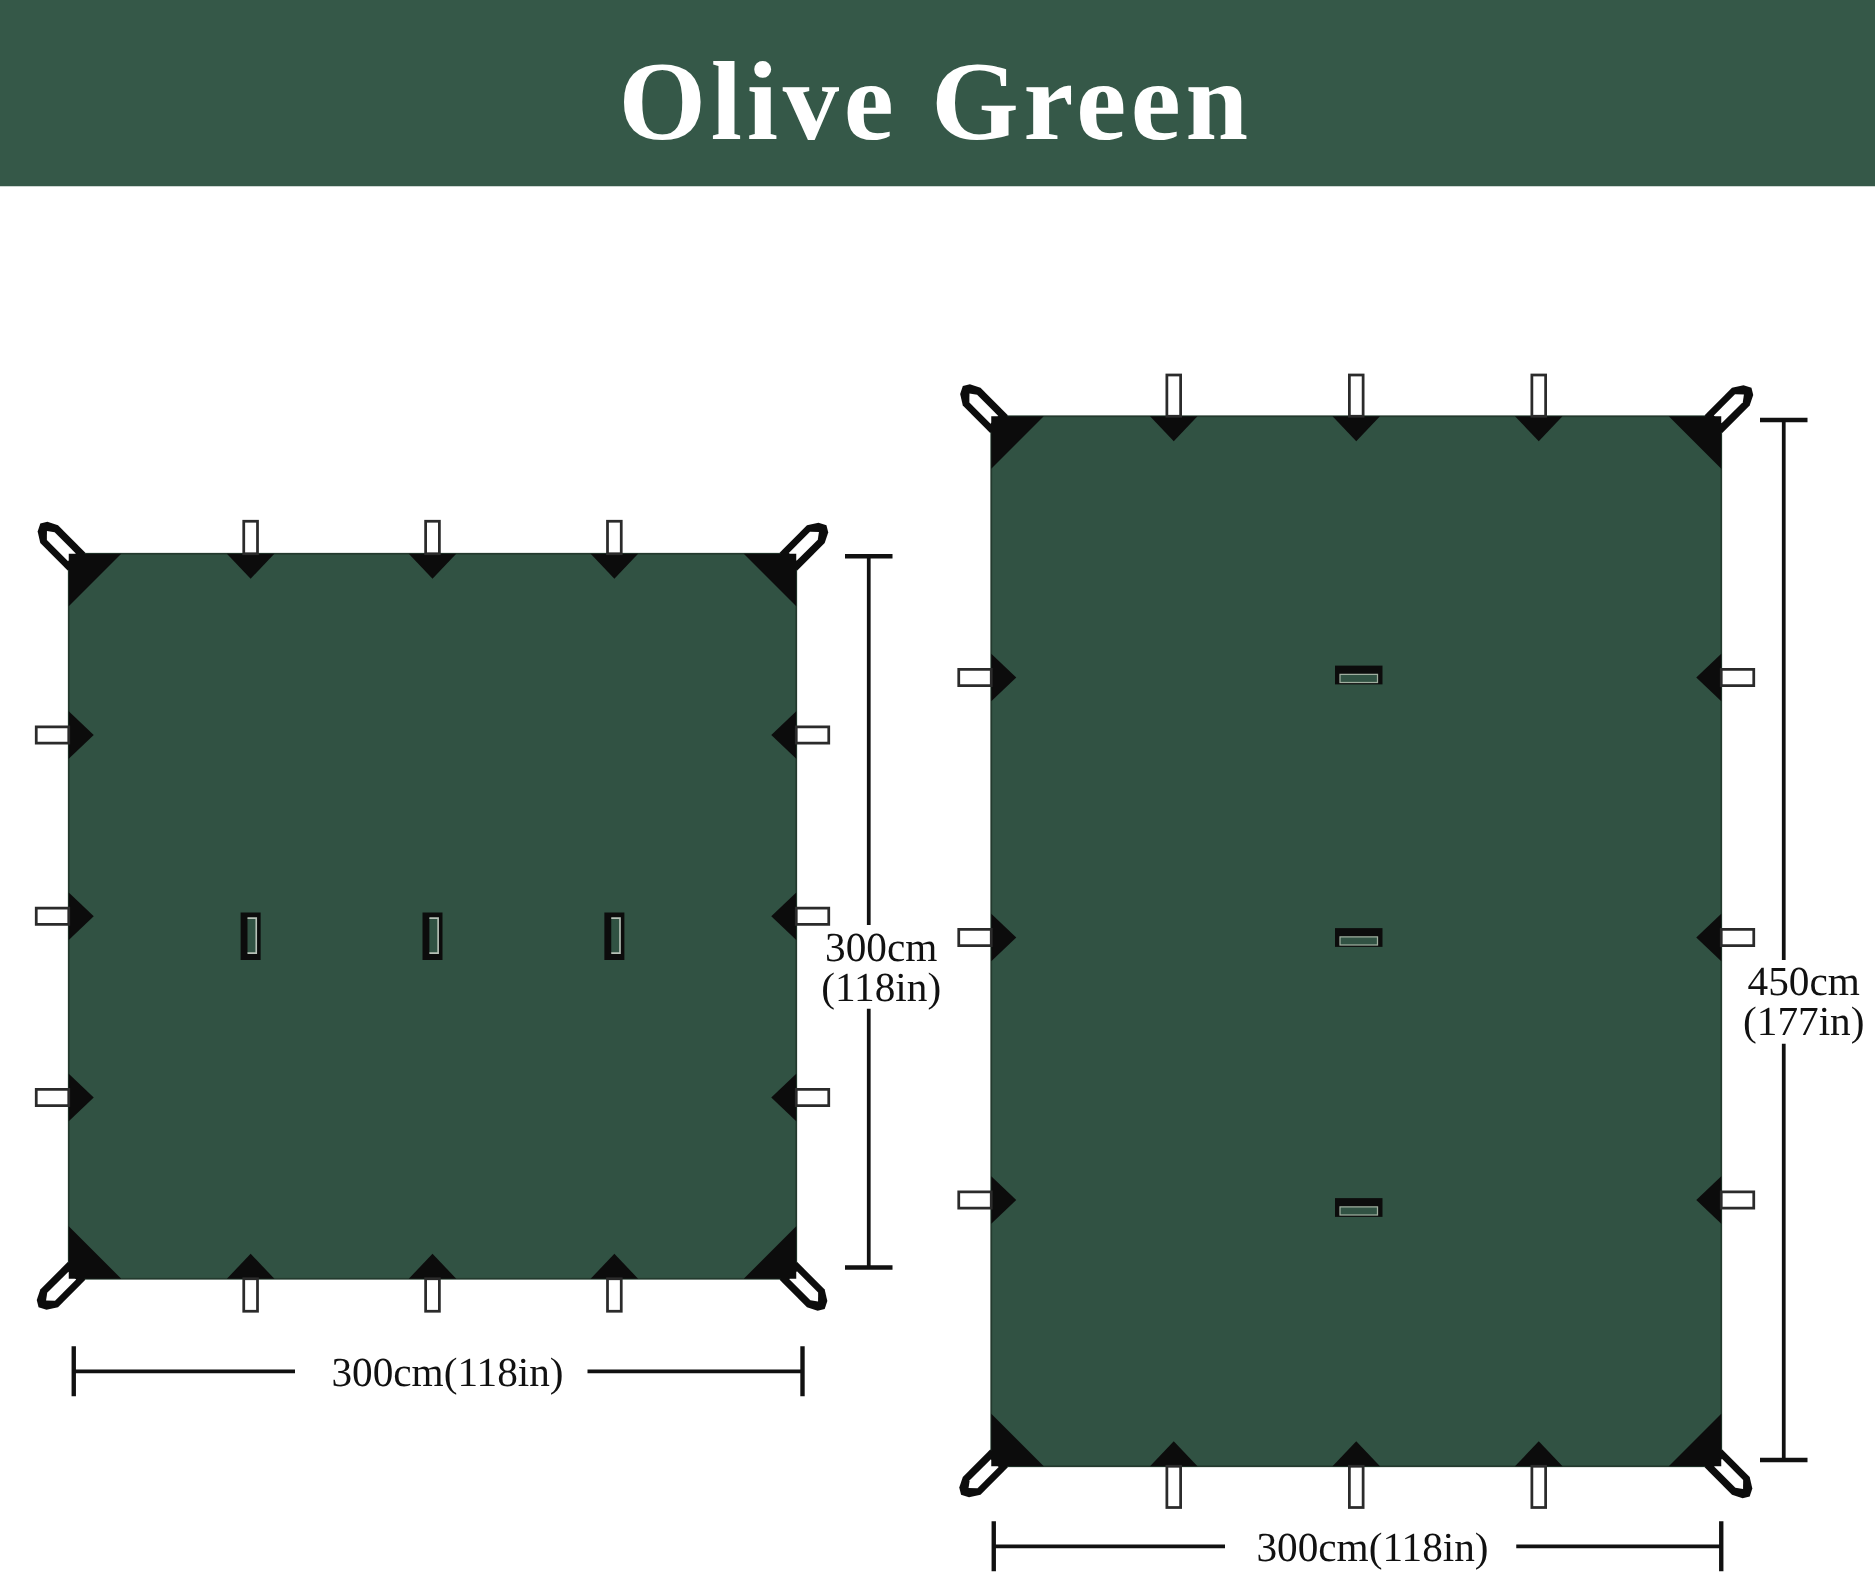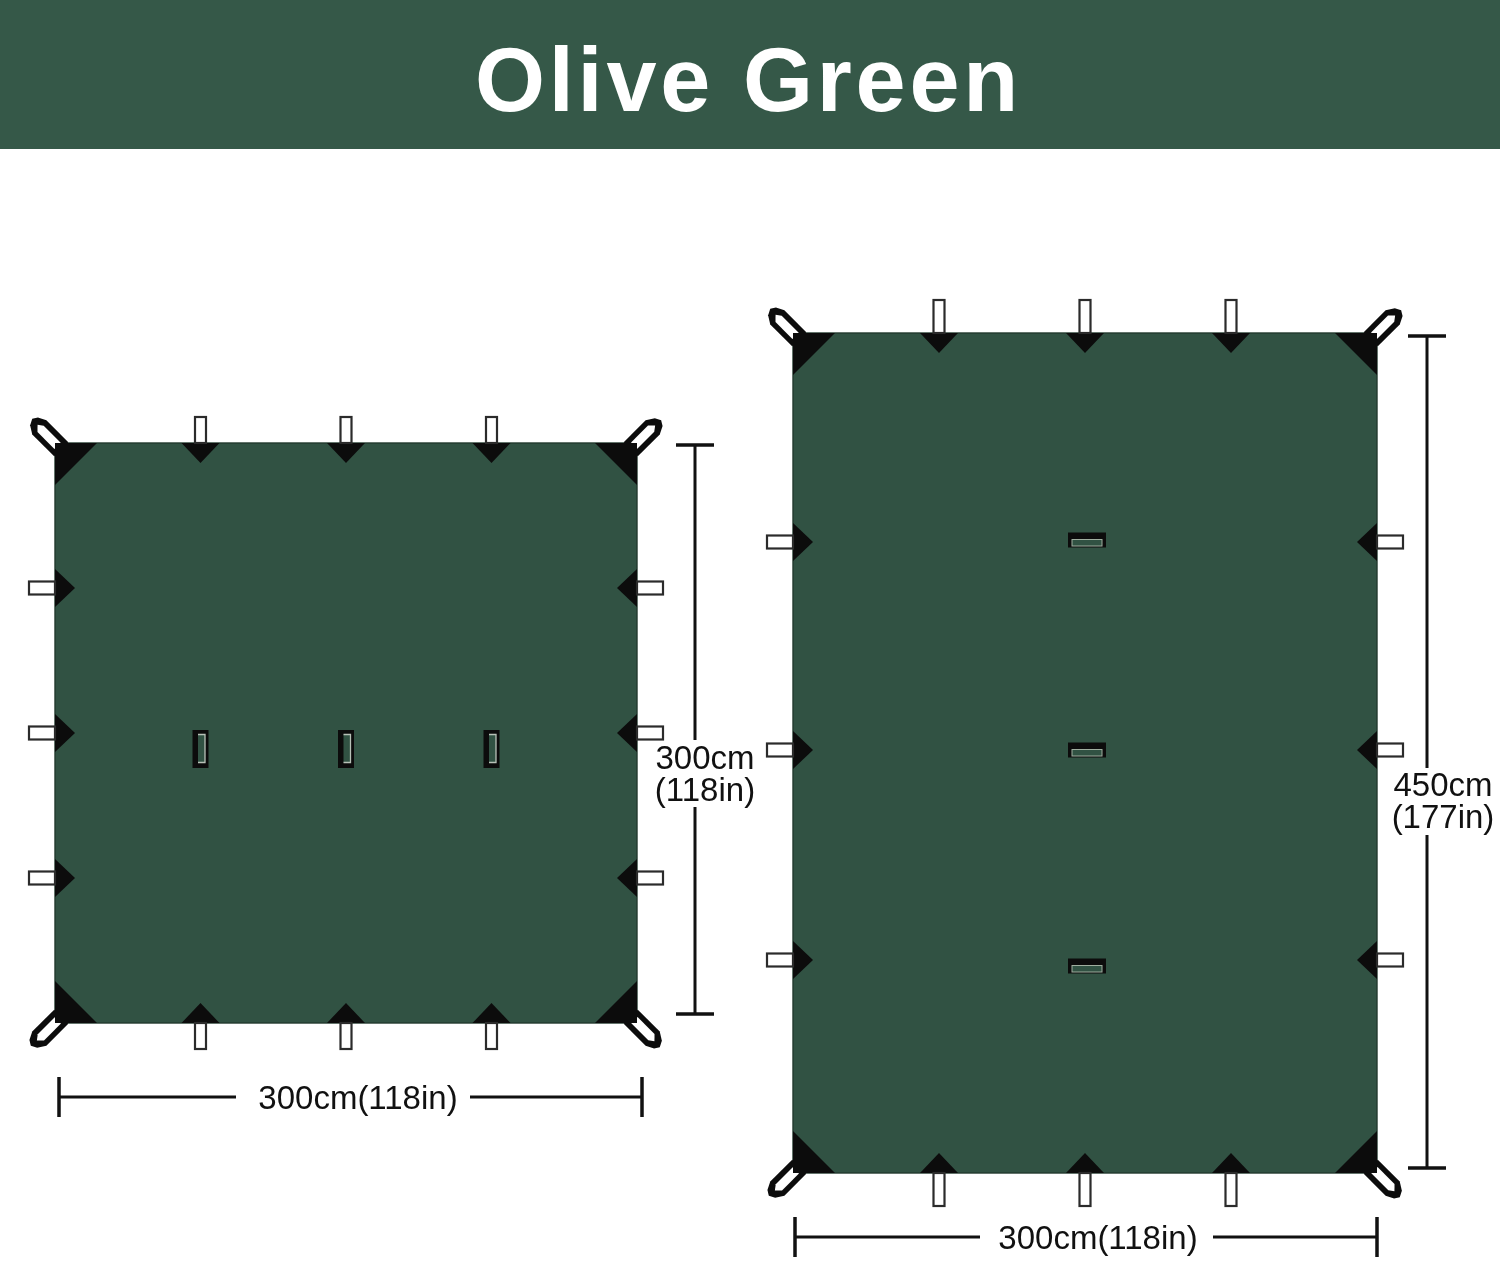--- a/index.html
+++ b/index.html
@@ -1,14 +1,14 @@
 <!DOCTYPE html>
 <html><head><meta charset="utf-8"><title>Olive Green</title><style>
 html,body{margin:0;padding:0;background:#ffffff;}
-#page{position:relative;width:1500px;height:1264px;overflow:hidden;background:#ffffff;font-family:Liberation Sans, sans-serif;}
+#page{position:relative;width:1500px;height:1264px;overflow:hidden;background:#ffffff;font-family:Liberation Serif, serif;}
 </style></head><body>
 <div id="page">
 <svg width="1500" height="1264" viewBox="0 0 1500 1264">
 <defs>
 <g id="cornerloop">
           <polygon points="6,-10 -25,-10 -33,-6 -36,-1 -33,5 -25,10 6,10" fill="#0c0c0c"></polygon>
           <polygon points="1,-4.2 -23,-4.2 -28,-0.5 -23,4.6 1,4.6" fill="#ffffff"></polygon>
         </g>
 <polygon id="edgetri" points="-19,0 19,0 0,20" fill="#0c0c0c"></polygon>
 <rect id="tabv" x="-5.5" y="-26" width="11" height="26" fill="#ffffff" stroke="#2b2b2b" stroke-width="2.2"></rect>

